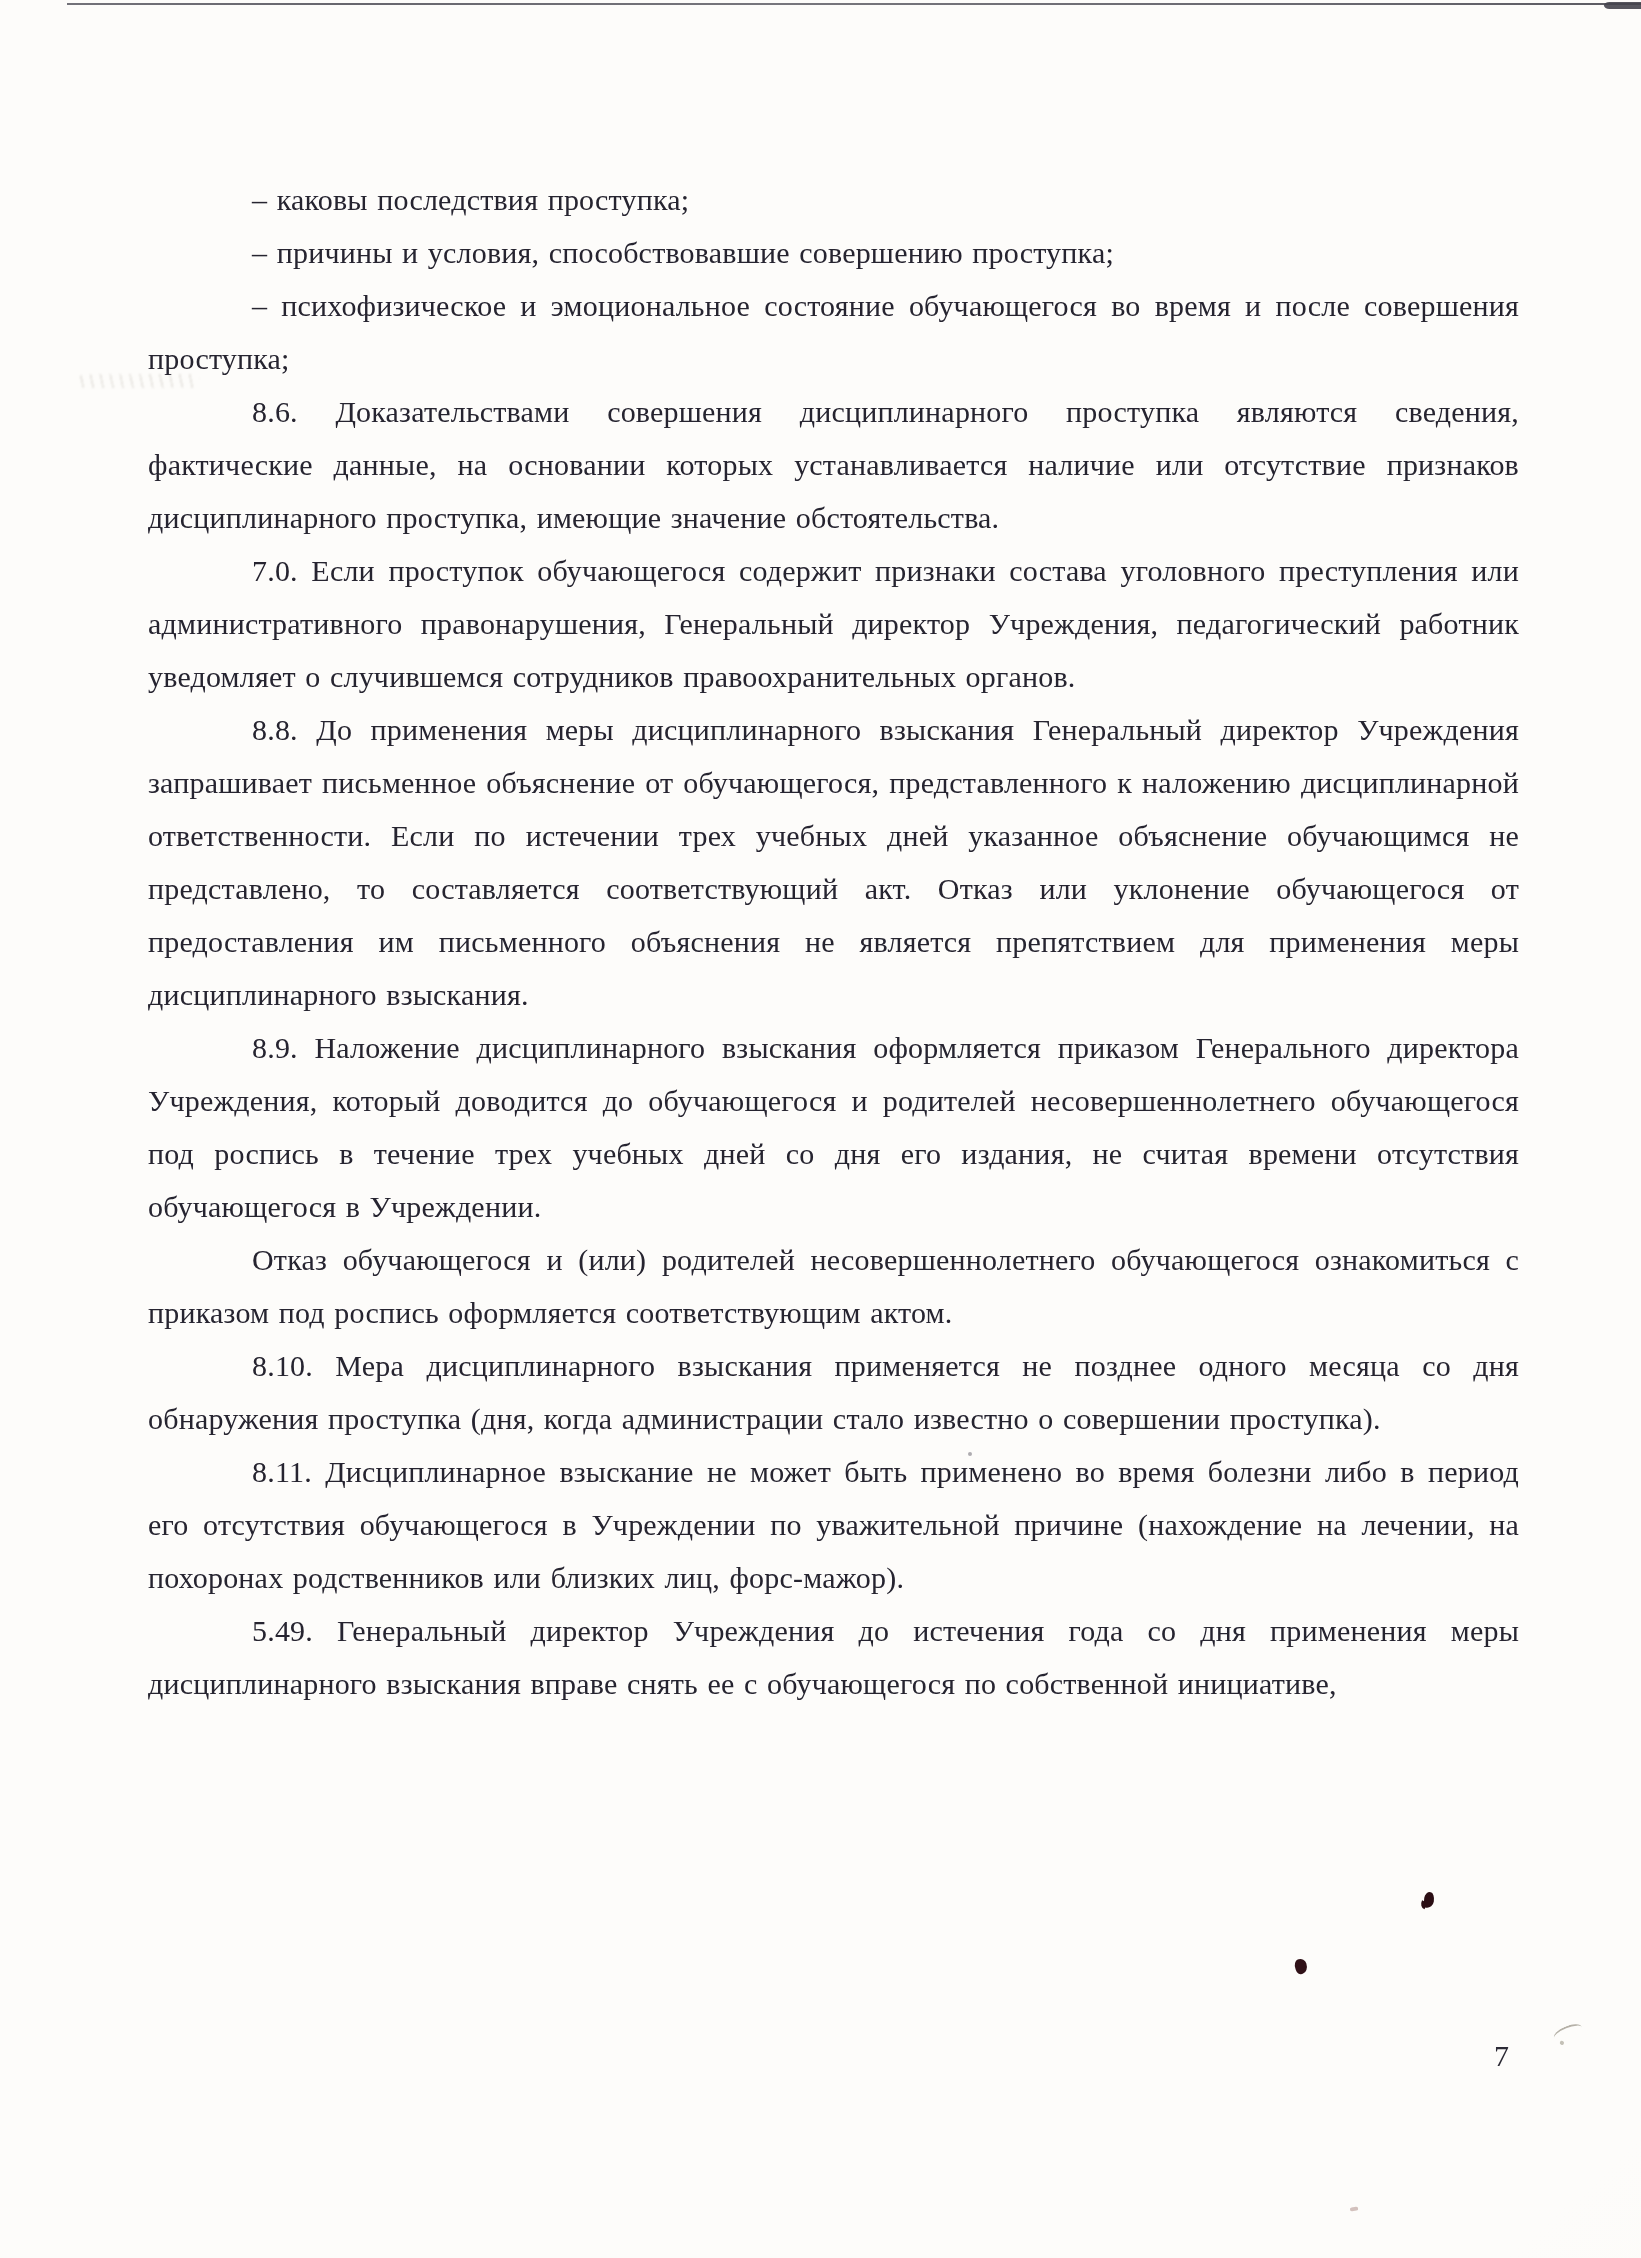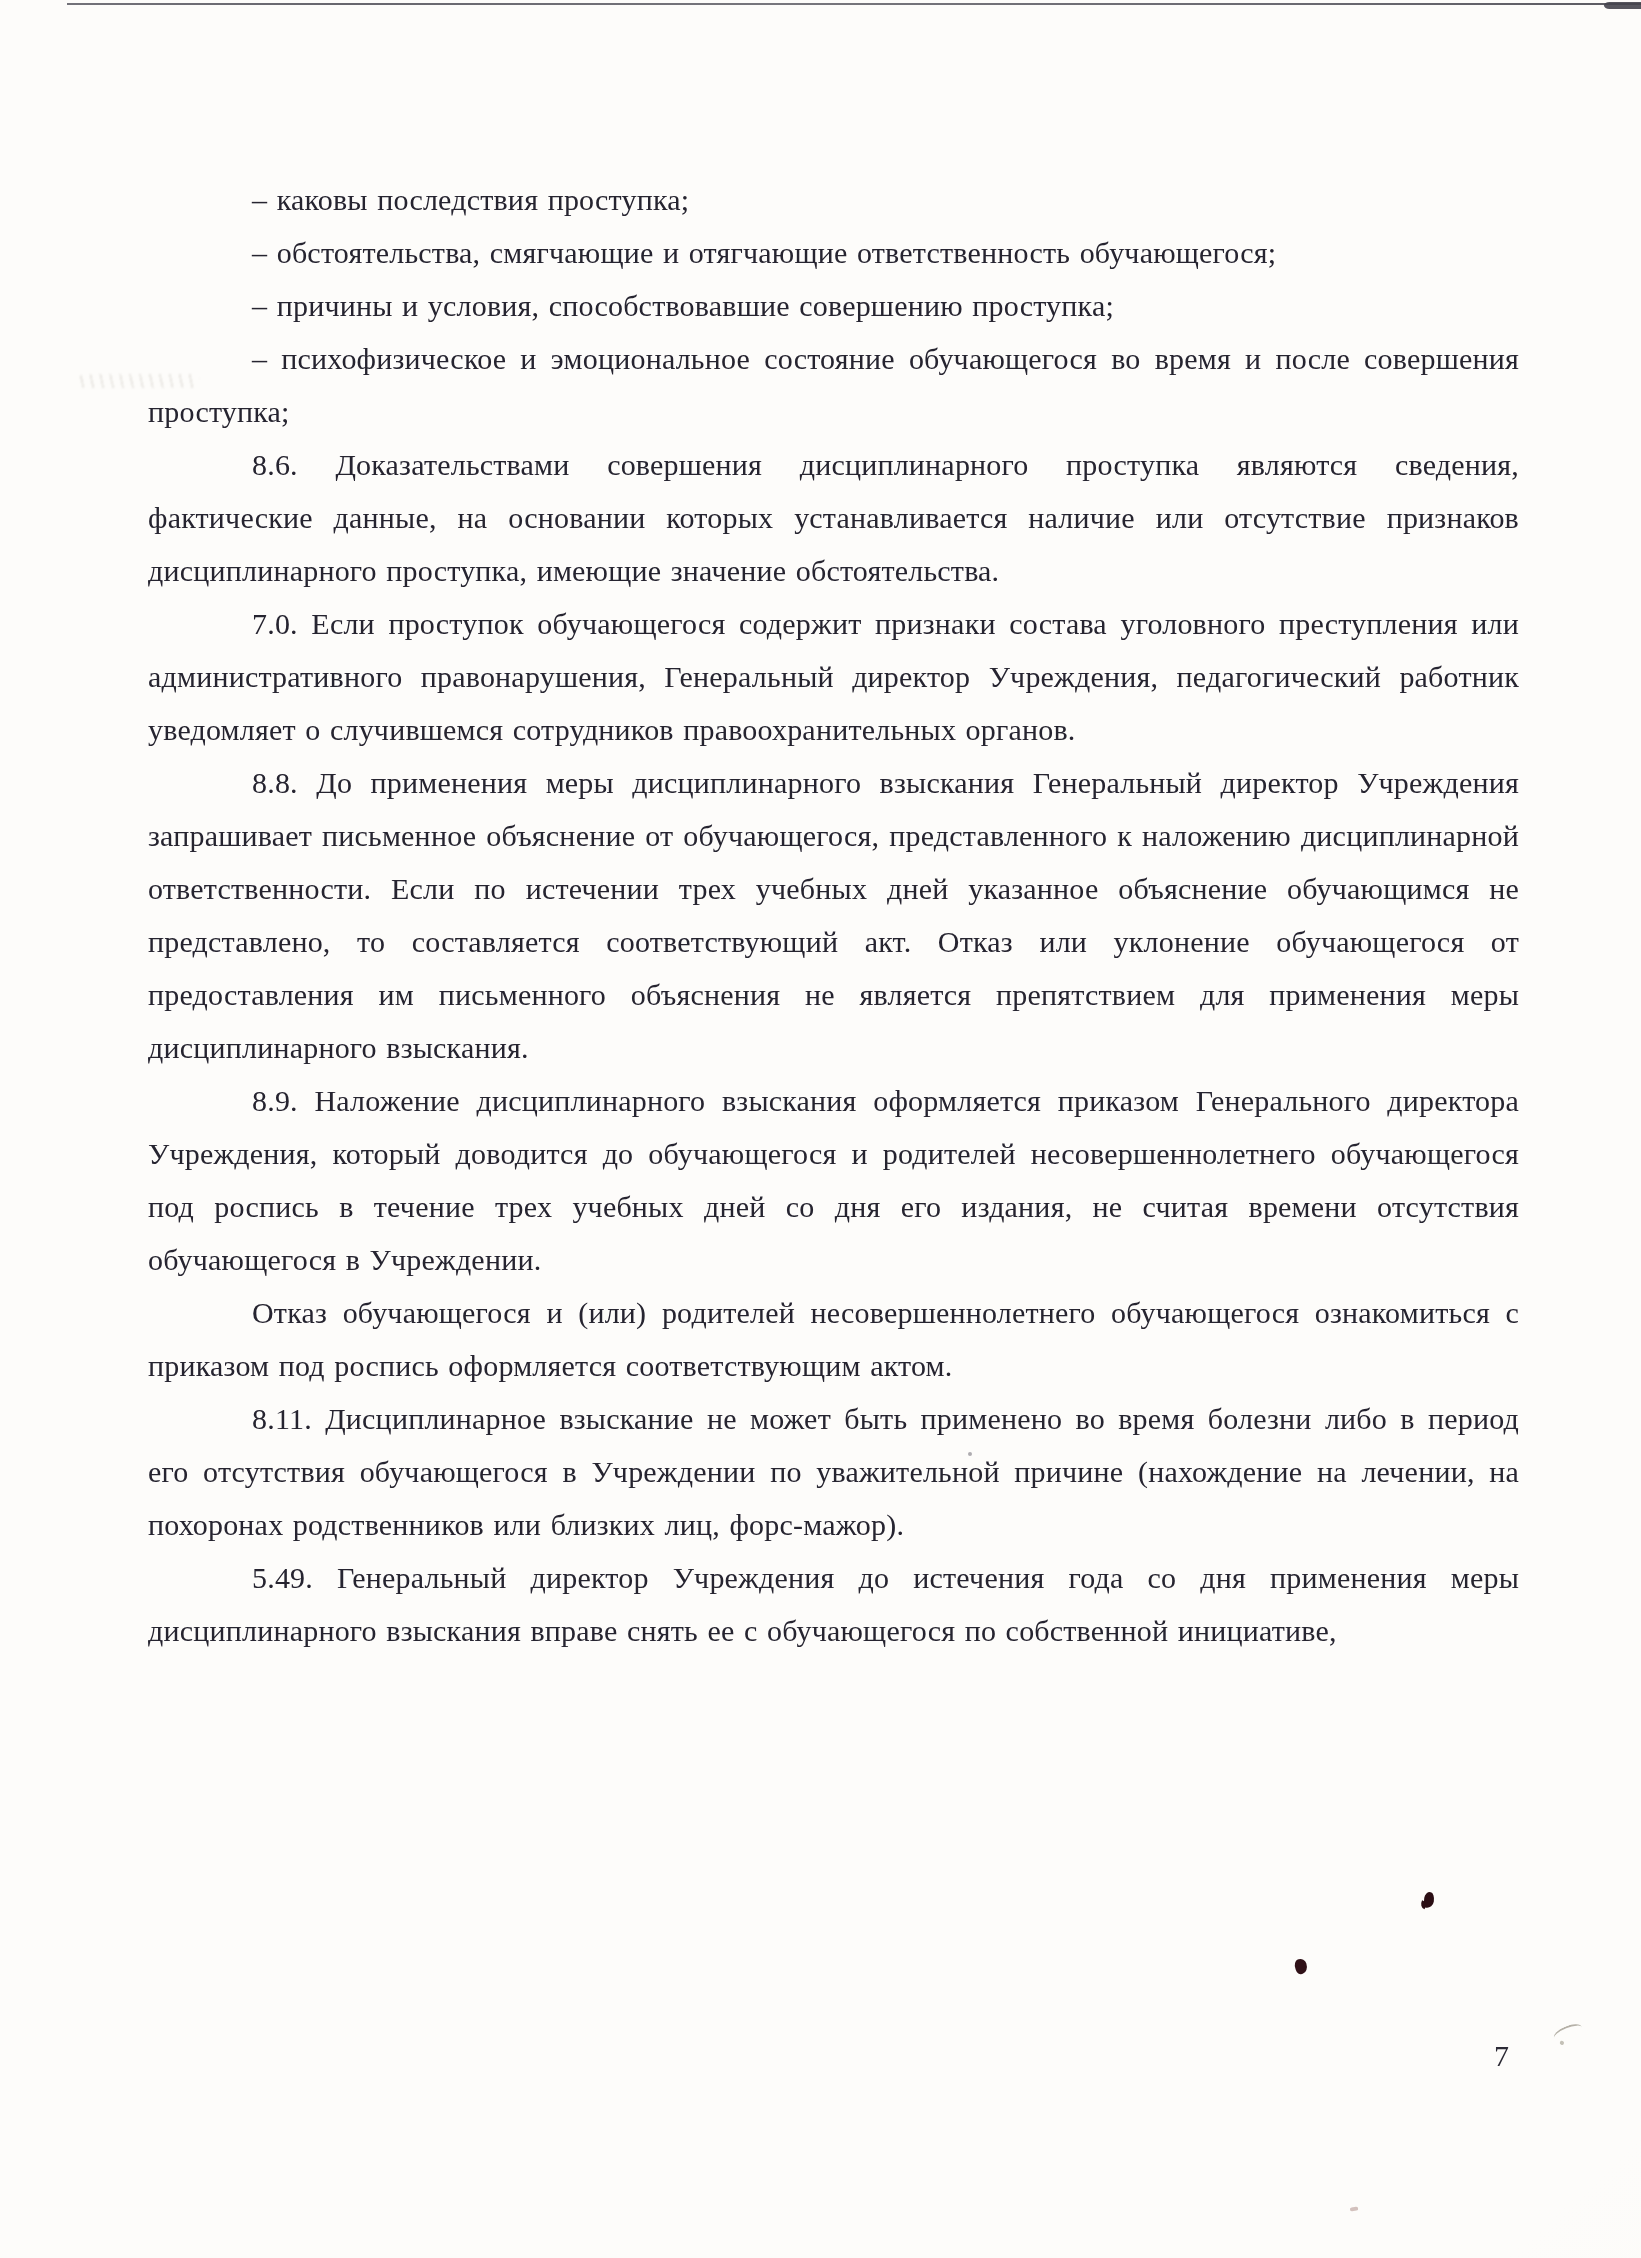--- a/index.html
+++ b/index.html
@@ -121,28 +121,28 @@
 
 <div class="page">
 
   <div class="scan-top-line"></div>
   <div class="scan-top-line-end"></div>
 
   <div class="artifact smudge-left-margin"></div>
 
   <div class="text-block" id="para-container">
       <p class="para">– каковы последствия проступка;</p>
-      <p class="para">– обстоятельства, смягчающие и отягчающие ответственность обучающегося;</p>
       <p class="para">– причины и условия, способствовавшие совершению проступка;</p>
       <p class="para">– психофизическое и эмоциональное состояние обучающегося во время и после совершения проступка;</p>
       <p class="para">8.6. Доказательствами совершения дисциплинарного проступка являются сведения, фактические данные, на основании которых устанавливается наличие или отсутствие признаков дисциплинарного проступка, имеющие значение обстоятельства.</p>
       <p class="para">7.0. Если проступок обучающегося содержит признаки состава уголовного преступления или административного правонарушения, Генеральный директор Учреждения, педагогический работник уведомляет о случившемся сотрудников правоохранительных органов.</p>
       <p class="para">8.8. До применения меры дисциплинарного взыскания Генеральный директор Учреждения запрашивает письменное объяснение от обучающегося, представленного к наложению дисциплинарной ответственности. Если по истечении трех учебных дней указанное объяснение обучающимся не представлено, то составляется соответствующий акт. Отказ или уклонение обучающегося от предоставления им письменного объяснения не является препятствием для применения меры дисциплинарного взыскания.</p>
       <p class="para">8.9. Наложение дисциплинарного взыскания оформляется приказом Генерального директора Учреждения, который доводится до обучающегося и родителей несовершеннолетнего обучающегося под роспись в течение трех учебных дней со дня его издания, не считая времени отсутствия обучающегося в Учреждении.</p>
       <p class="para">Отказ обучающегося и (или) родителей несовершеннолетнего обучающегося ознакомиться с приказом под роспись оформляется соответствующим актом.</p>
+      <p class="para">8.10. Мера дисциплинарного взыскания применяется не позднее одного месяца со дня обнаружения проступка (дня, когда администрации стало известно о совершении проступка).</p>
       <p class="para">8.11. Дисциплинарное взыскание не может быть применено во время болезни либо в период его отсутствия обучающегося в Учреждении по уважительной причине (нахождение на лечении, на похоронах родственников или близких лиц, форс-мажор).</p>
       <p class="para">5.49. Генеральный директор Учреждения до истечения года со дня применения меры дисциплинарного взыскания вправе снять ее с обучающегося по собственной инициативе,</p>
     </div>
 
   <div class="artifact speck-small-gray"></div>
   <div class="artifact ink-blob-comma"></div>
   <div class="artifact ink-blob-word"></div>
   <div class="artifact pencil-squiggle"></div>
   <div class="artifact pencil-dot"></div>
   <div class="artifact speck-bottom-left"></div>

